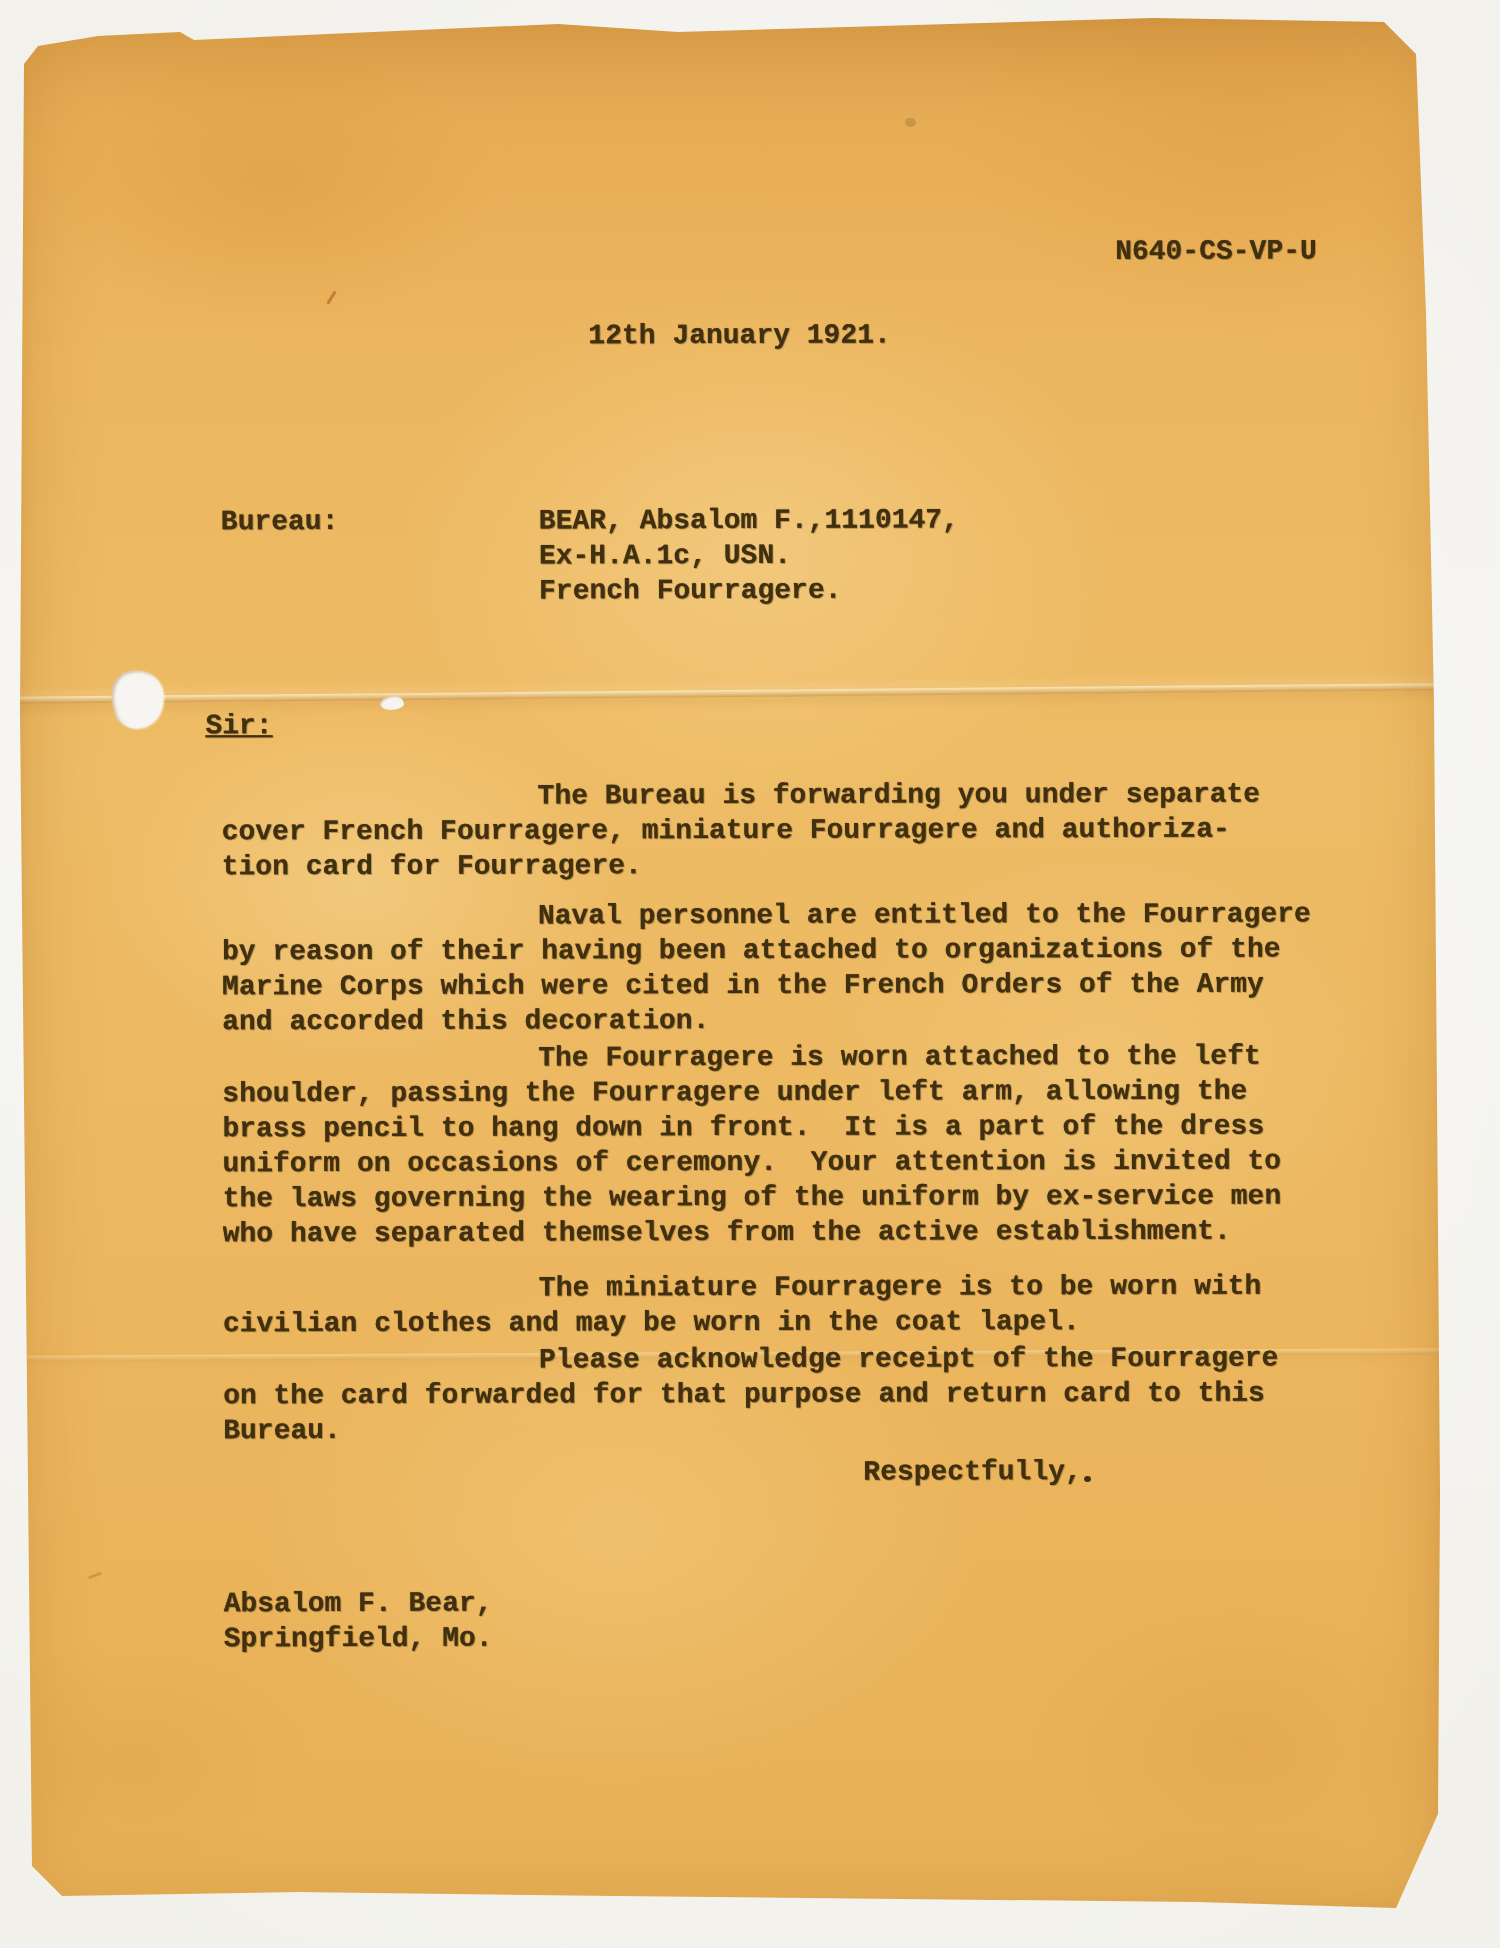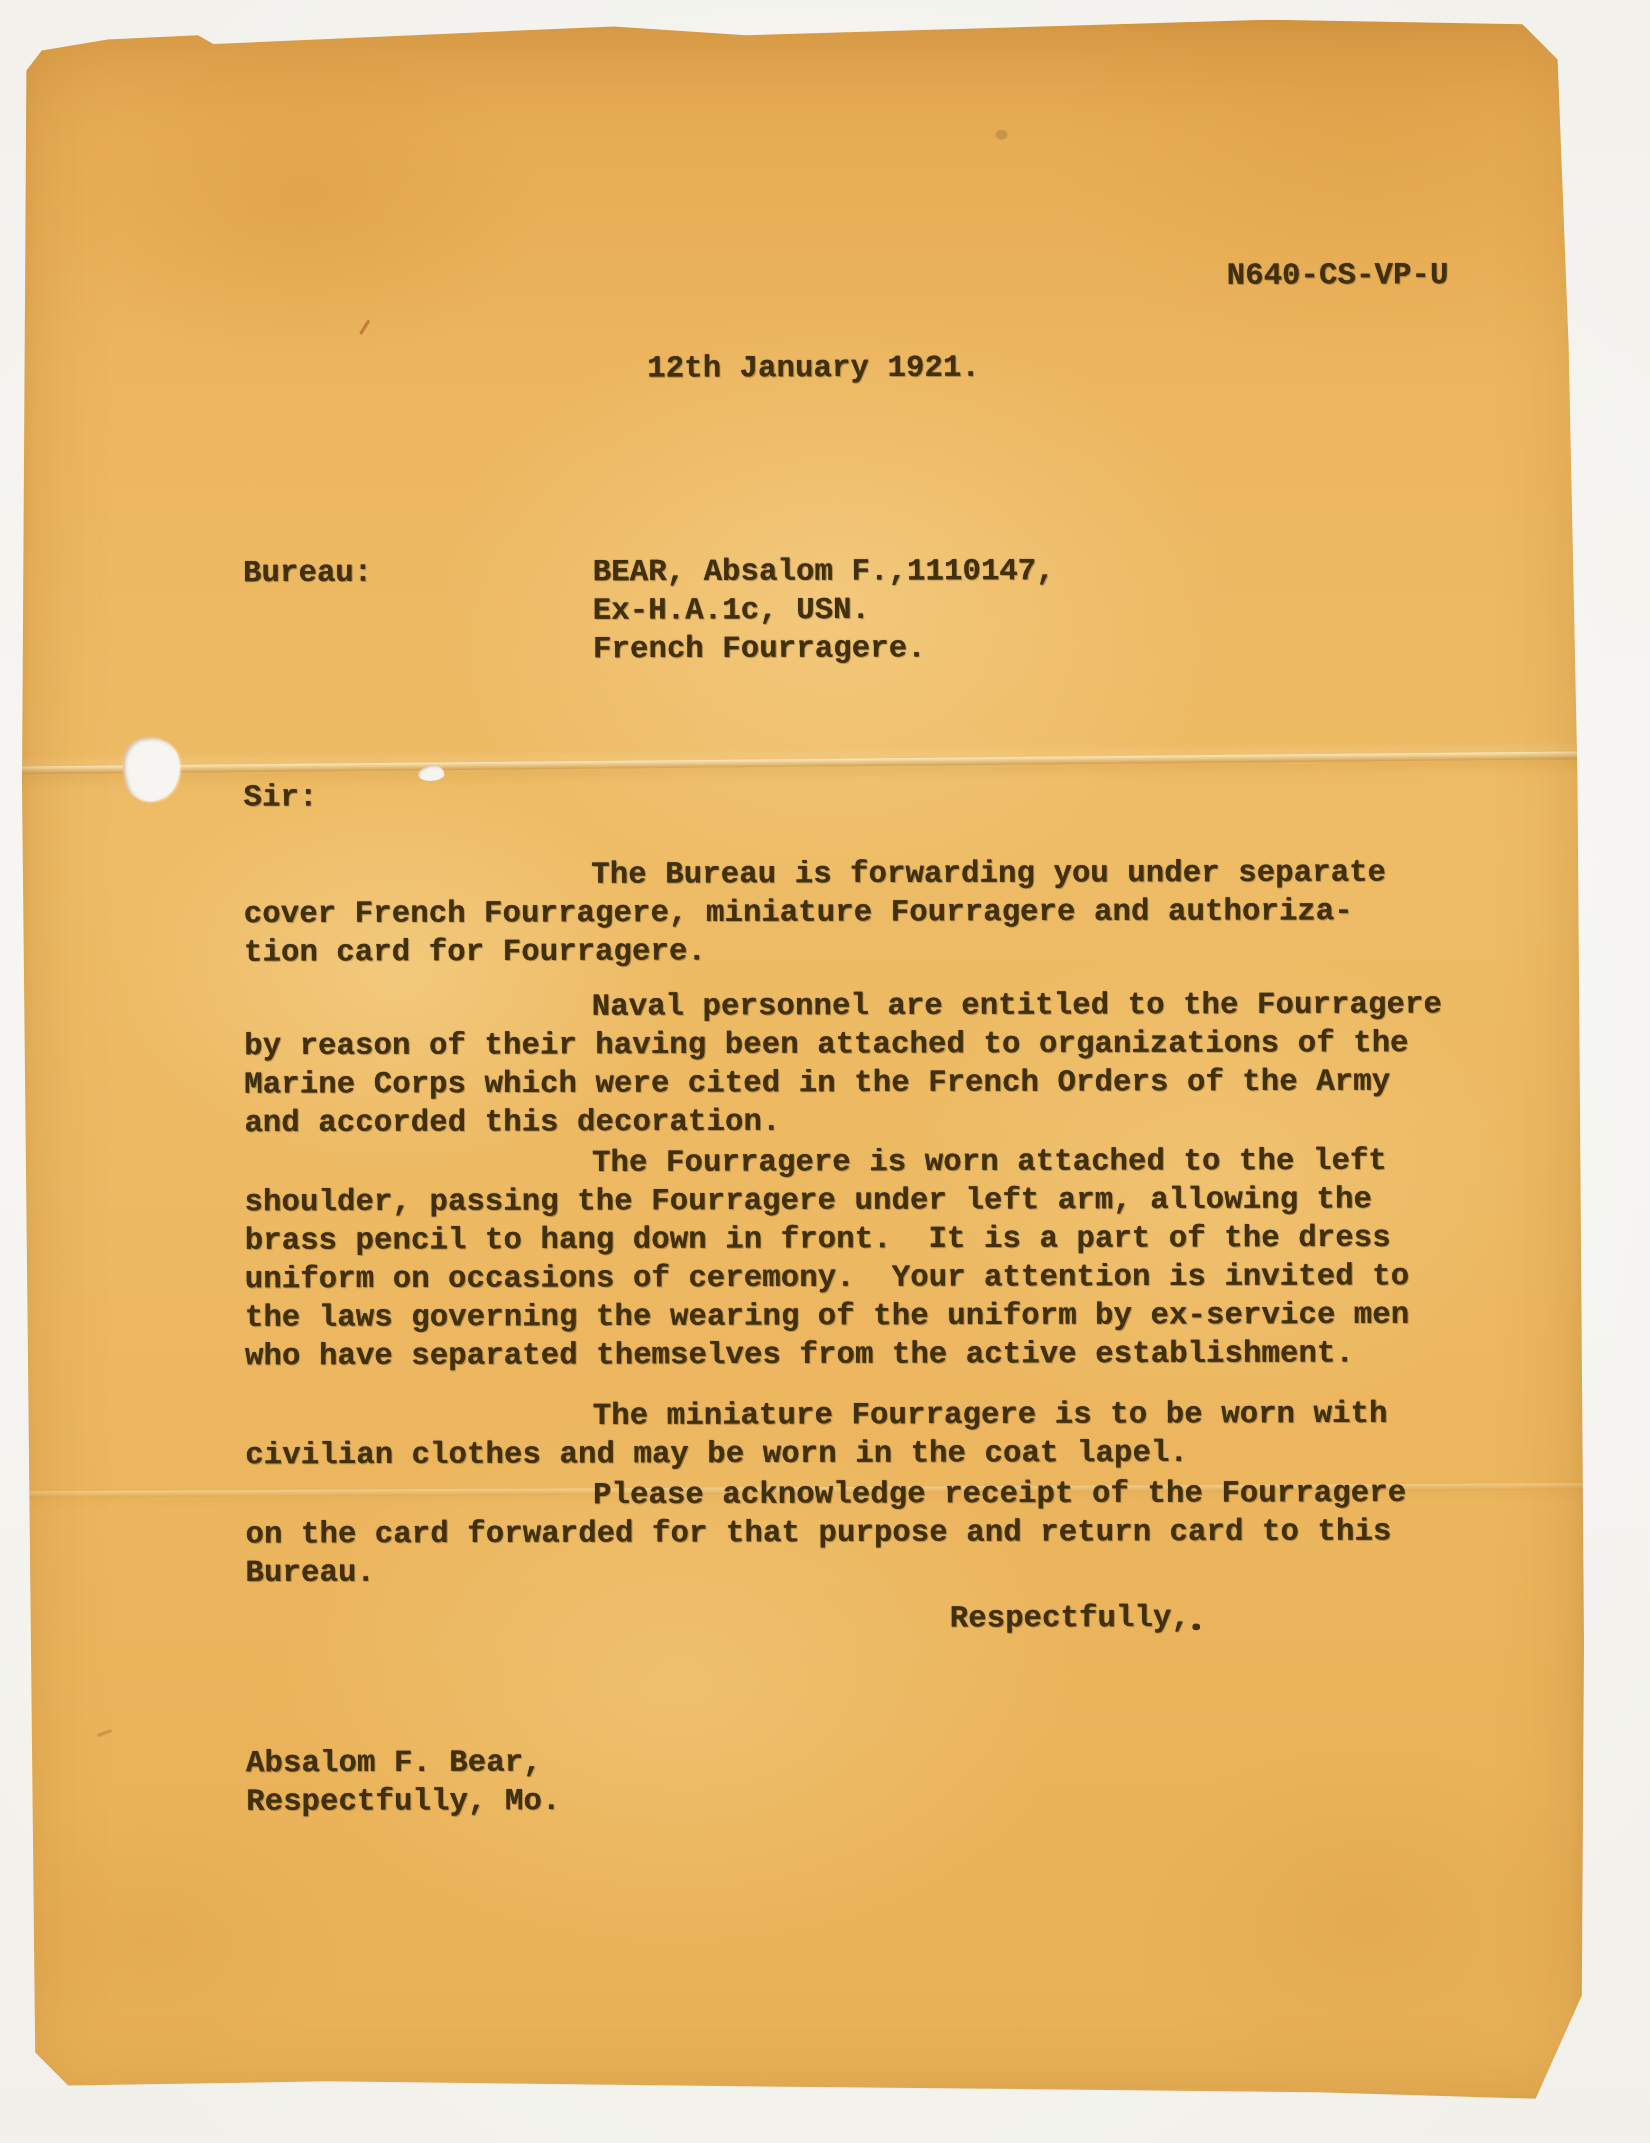--- a/index.html
+++ b/index.html
@@ -71,21 +71,21 @@
     font-family:"Liberation Mono","DejaVu Sans Mono",monospace;
     font-weight:700;font-size:28px;line-height:35px;
     color:#41300f;white-space:pre;
     text-shadow:0 0 1px rgba(63,45,16,0.75), 1px 1px 0.6px rgba(63,45,16,0.28);
   }
   .ref{position:absolute;left:1059px;top:221px;margin-left:40px;}
   .date{position:absolute;left:572px;top:304px;}
   .subject-row{position:absolute;left:204px;top:489px;}
   .subject-label{position:absolute;left:0;top:0;}
   .subject-value{position:absolute;left:318px;top:0;width:760px;}
-  .salutation{position:absolute;left:204px;top:693px;}
+  .salutation{position:absolute;left:188px;top:693px;text-decoration:underline;}
   .para{position:absolute;left:204px;width:1140px;}
   .p1{top:764px;} .p2{top:884px;} .p3{top:1026px;} .p4{top:1256px;} .p5{top:1328px;}
   .line{display:block;}
   .indent{padding-left:316px;}
   .closing{position:absolute;left:844px;top:1441px;}
   .address{position:absolute;left:204px;top:1571px;}
 </style>
 </head>
 <body>
 
@@ -148,18 +148,18 @@
       <div class="para p5">
         <span class="tw line indent">Please acknowledge receipt of the Fourragere</span>
         <span class="tw line">on the card forwarded for that purpose and return card to this</span>
         <span class="tw line">Bureau.</span>
       </div>
 
       <div class="tw closing">Respectfully,</div>
 
       <div class="address">
         <span class="tw line">Absalom F. Bear,</span>
-        <span class="tw line">Respectfully, Mo.</span>
+        <span class="tw line">Springfield, Mo.</span>
       </div>
 
     </div>
   </div>
 </div>
 
 </body></html>

